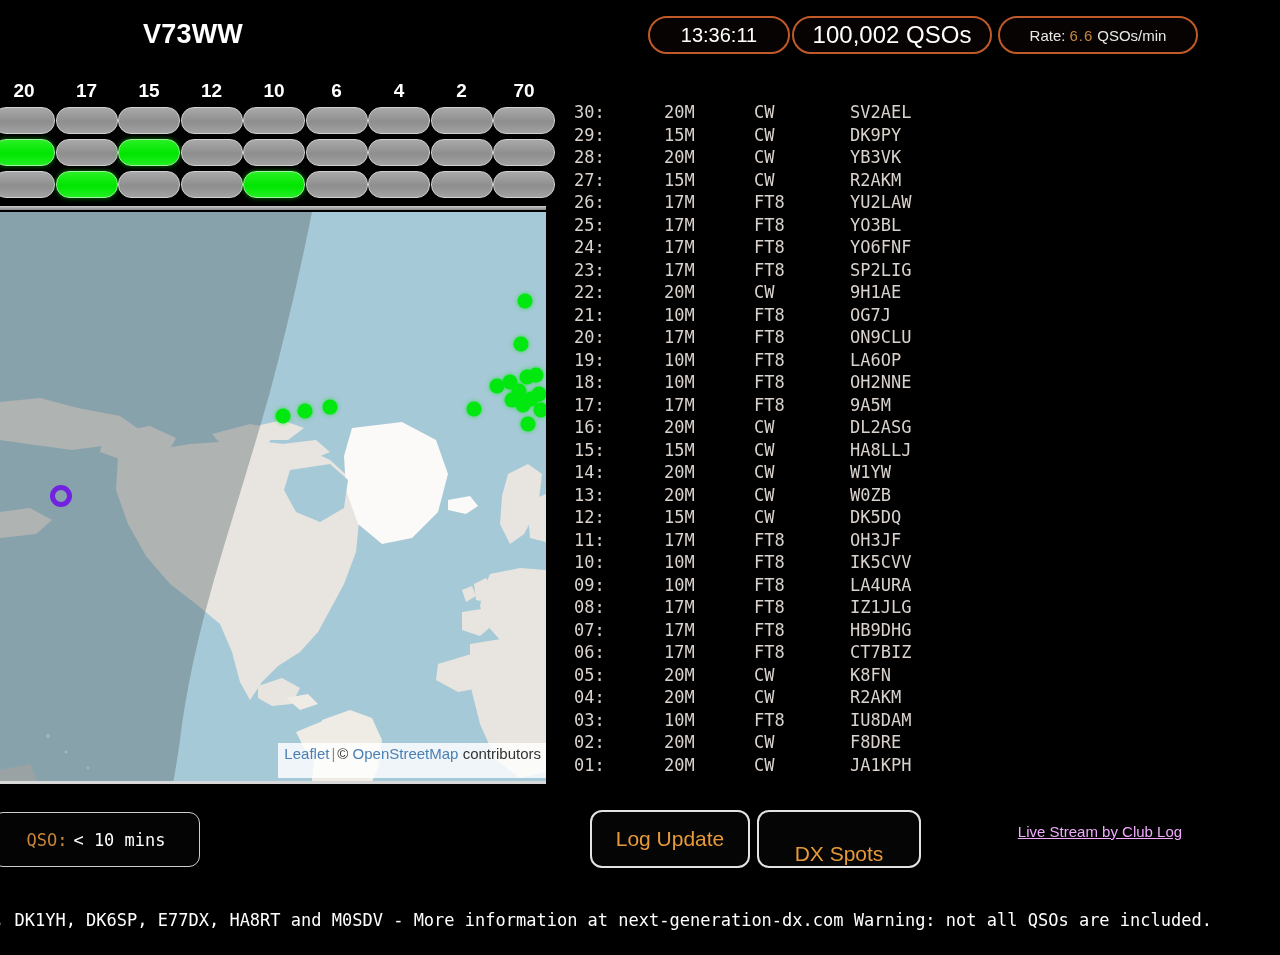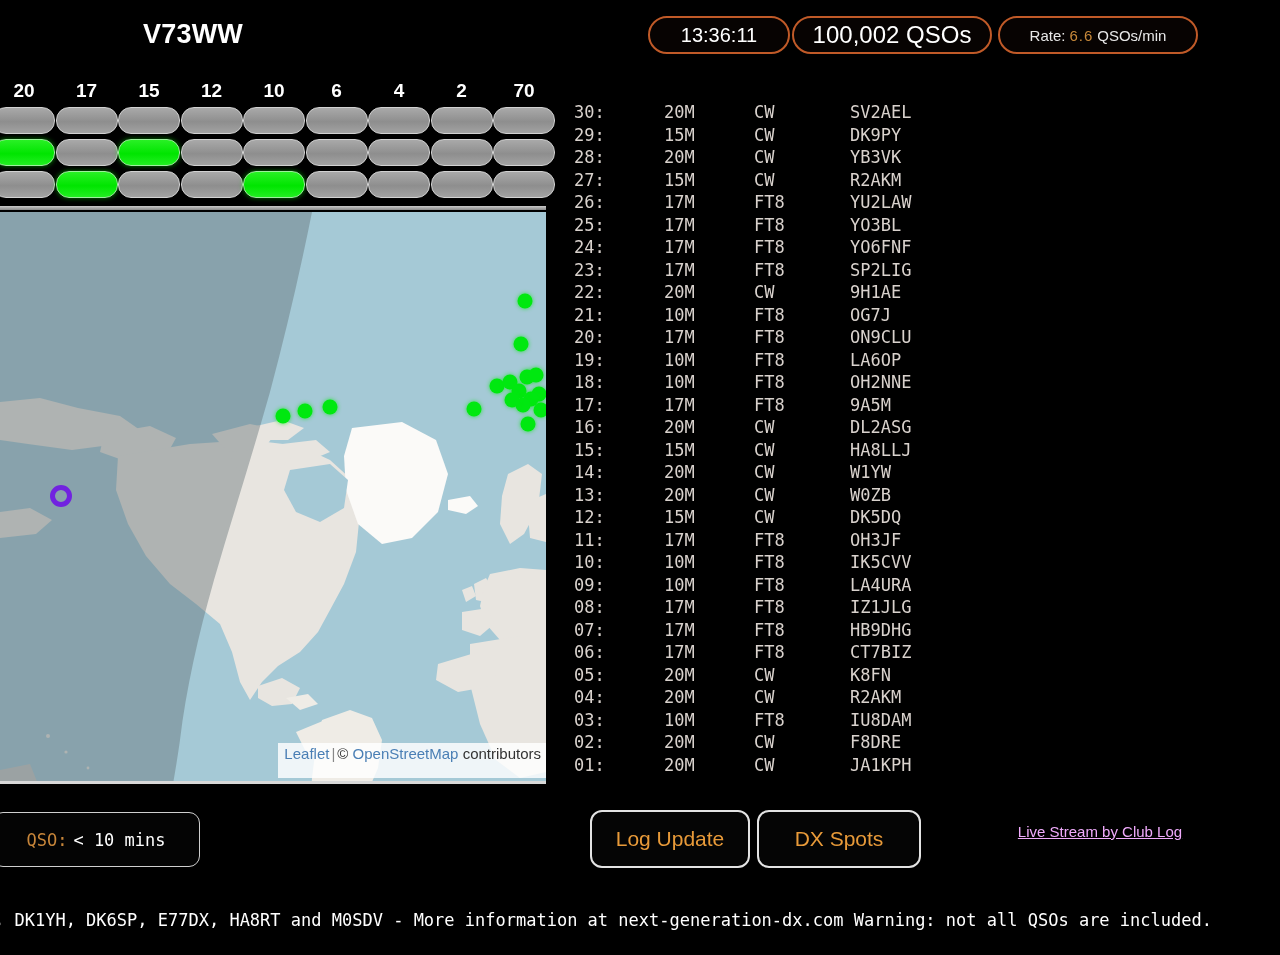--- a/index.html
+++ b/index.html
@@ -121,21 +121,21 @@
   #mapinfo-box .val { color: #ffffff; }
   .heart { color: #3ddc84; font-size: 15px; }
   .action-btn {
     position: absolute; top: 2px; height: 58px;
     border: 2px solid #e3e3e3; border-radius: 12px; background: #050505;
     color: #e89a39; font-size: 21px;
     display: flex; align-items: center; justify-content: center;
     cursor: pointer;
   }
   #log-search-btn { left: 590px; width: 160px; }
-  #dx-spots-btn   { left: 757px; width: 164px; }
+  #dx-spots-btn   { left: 757px; width: 164px; align-items: flex-end; }
   .credits { position: absolute; left: 930px; top: 14px; width: 340px; text-align: center; }
   .credits .l1 { color: #f0abfc; font-size: 15px; line-height: 1.28; text-decoration: underline; }
   .credits .l2 { font-size: 15px; line-height: 1.28; }
   .credits .l2 a { color: #bd4b35; text-decoration: none; cursor: pointer; }
   .credits .l2 .bar { color: #bd4b35; margin: 0 2px; }
 
   
   .ticker {
     position: absolute; left: 0; top: 900px; width: 1280px; height: 40px;
     display: flex; align-items: center;

